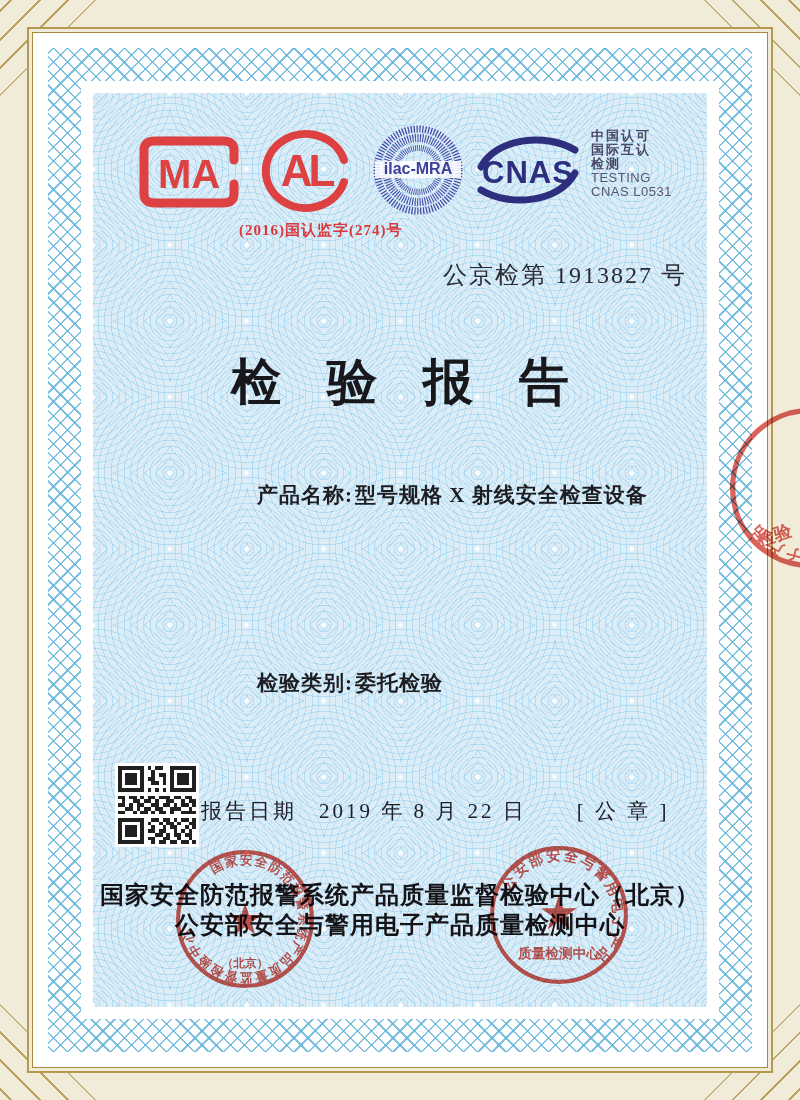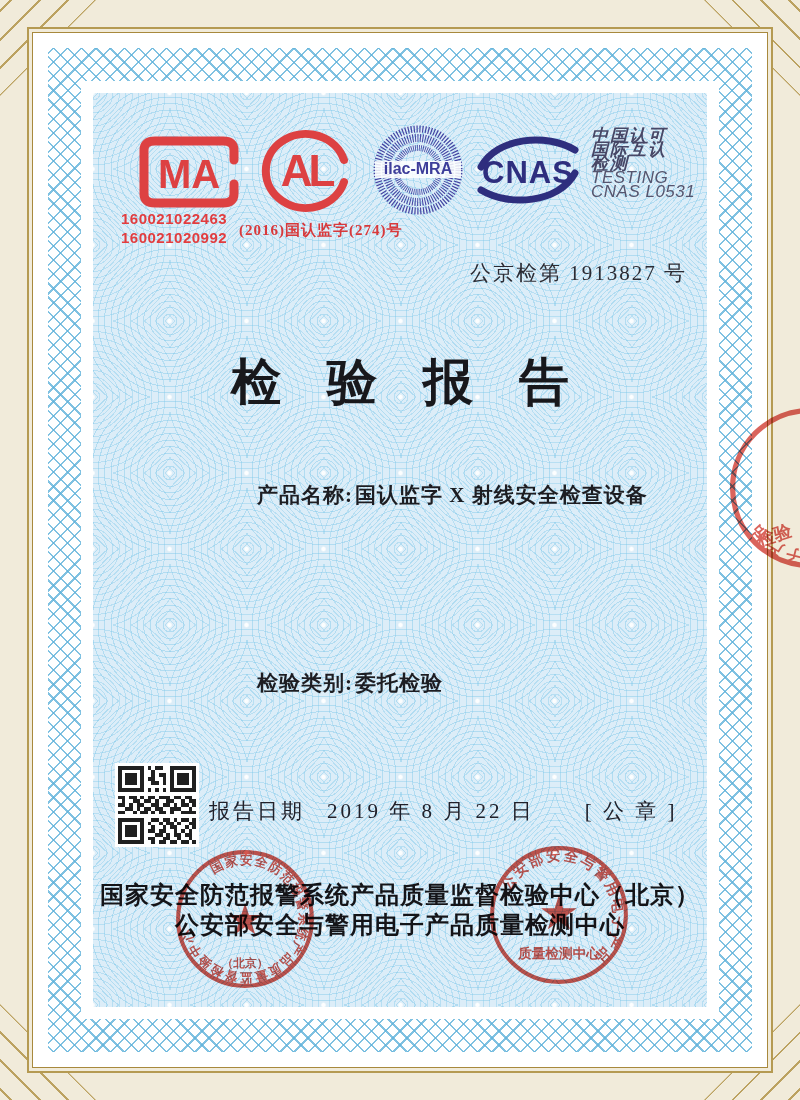--- a/index.html
+++ b/index.html
@@ -41,34 +41,34 @@
     background-image:
       radial-gradient(circle, rgba(255,255,255,.95) 0 1.5px, rgba(255,255,255,0) 3px),
       repeating-radial-gradient(circle at 50% 50%, rgba(124,199,233,.45) 0 1px, rgba(255,255,255,0) 1px 6.5px),
       repeating-radial-gradient(circle at 50% 50%, rgba(124,199,233,.38) 0 1px, rgba(255,255,255,0) 1px 6.5px);
     background-size:77px 76px, 154px 152px, 154px 152px;
     background-position:38px 38px, 0 0, 77px 76px;
   }
   .abs { position:absolute; }
   
   .cnas-caption { left:498px; top:36px; width:110px; line-height:14px;
-    font-family:"Liberation Sans",sans-serif; font-size:17px; color:#474766;font-style:italic; }
+    font-family:"Liberation Sans",sans-serif; font-size:13px; color:#474766; }
   .cnas-caption .zh { font-weight:bold; letter-spacing:2px; }
   .cnas-caption .en { color:#55556e; letter-spacing:.5px; }
   .regnums { left:28px; top:116px; font-family:"Liberation Sans",sans-serif;
     font-weight:bold; font-size:15px; line-height:19px; color:#e23c3e; letter-spacing:.5px; }
   .approval { left:146px; top:128px; color:#d8393b; font-weight:bold; font-size:15px; letter-spacing:1px; }
-  .report-no { right:20px; top:166px; font-size:21px; color:#2b2b33; letter-spacing:2px; }
+  .report-no { right:20px; top:166px; font-size:24px; color:#2b2b33; letter-spacing:2px; }
   .title { left:0; right:0; top:256px; text-align:center; font-size:50px; font-weight:700;
     color:#18181c; letter-spacing:46px; padding-left:46px; }
   .field { left:164px; display:flex; gap:2px; font-size:21px; font-weight:700;
     color:#1d1d22; letter-spacing:1px; white-space:nowrap; }
   .qr-wrap { left:22px; top:670px; width:84px; height:84px; background:#fff; padding:3px; }
   .qr-wrap svg { display:block; width:100%; height:100%; }
-  .date-row { left:116px; top:704px; display:flex; align-items:baseline;
+  .date-row { left:108px; top:704px; display:flex; align-items:baseline;
     font-size:21px; color:#20202a; letter-spacing:3px; white-space:nowrap; }
   .date-row .gap1 { width:22px; } .date-row .gap2 { width:50px; }
   .org { left:0; right:0; text-align:center; font-weight:700; color:#141418; letter-spacing:1px; }
   .org1 { top:786px; font-size:24px; }
   .org2 { top:816px; font-size:24px; }
   .stamp { mix-blend-mode:multiply; opacity:.92; }
   .stamp text { font-family:"Liberation Serif","DejaVu Serif",serif; }
   .edge-stamp { position:absolute; left:722px; top:400px; mix-blend-mode:multiply; opacity:.85; }
 </style>
 </head>
@@ -110,33 +110,29 @@
         </svg>
 
         <div class="abs cnas-caption">
           <div class="zh">中国认可</div>
           <div class="zh">国际互认</div>
           <div class="zh">检测</div>
           <div class="en">TESTING</div>
           <div class="en">CNAS L0531</div>
         </div>
 
-        <div class="abs regnums">
-          <div>160021022463</div>
-          <div>160021020992</div>
-        </div>
         <div class="abs approval">(2016)国认监字(274)号</div>
 
         <div class="abs report-no">公京检第 1913827 号</div>
 
         <div class="abs title">检验报告</div>
 
         <div class="abs field" style="top:388px">
           <span>产品名称:</span>
-          <span>国认监字 X 射线安全检查设备</span>
+          <span>型号规格 X 射线安全检查设备</span>
         </div>
         <div class="abs field" style="top:576px">
           <span>检验类别:</span>
           <span>委托检验</span>
         </div>
 
         <div class="abs qr-wrap">
           <svg viewBox="0 0 21 21" shape-rendering="crispEdges">
             <rect x="0" y="0" width="21" height="21" fill="#ffffff"></rect>
             <g fill="#202020">

